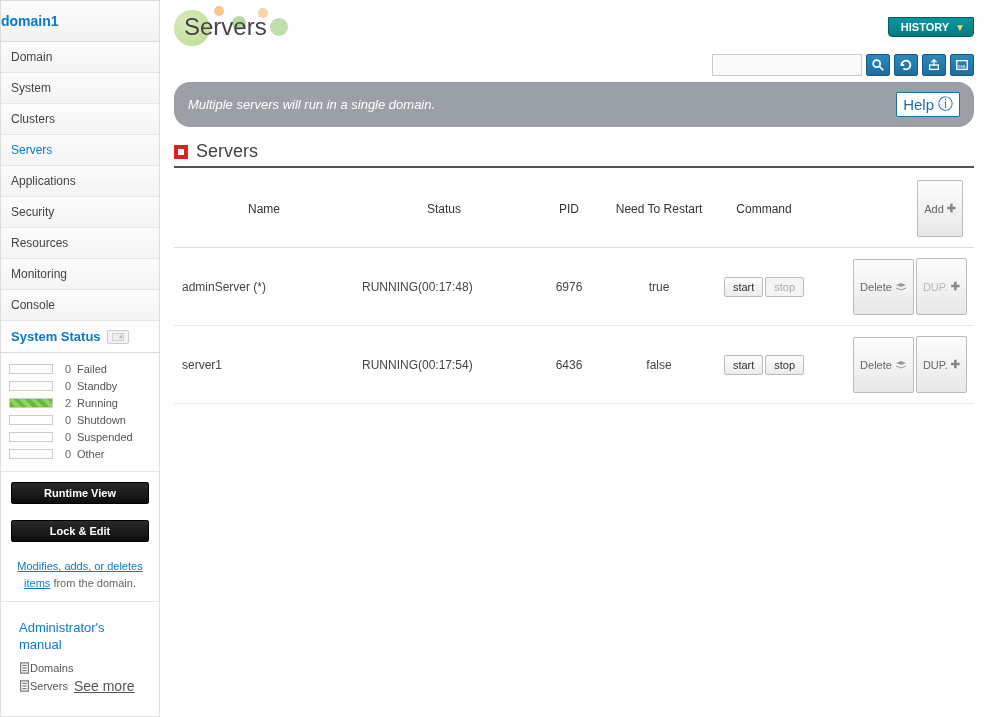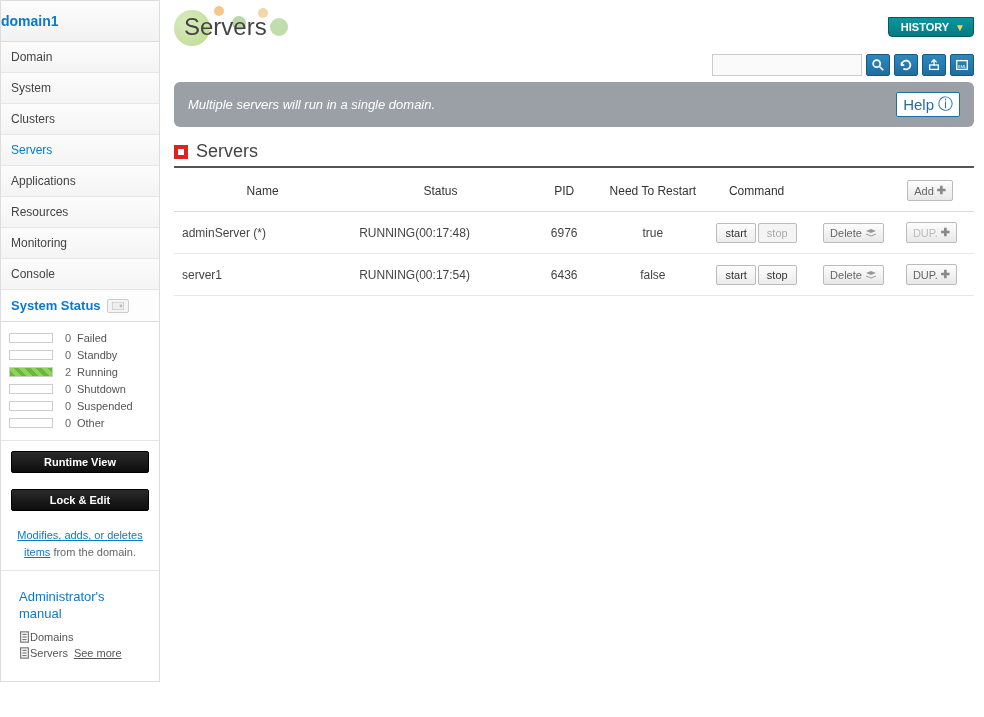--- a/index.html
+++ b/index.html
@@ -19,71 +19,72 @@
 .status-count { width: 12px; text-align: right; color:#666; }
 .status-label { color:#555; }
 .button-section { padding: 10px; border-top:1px solid #e6e6e6; }
 .black-btn { width: 100%; padding: 4px 0; background: linear-gradient(#2a2a2a,#0d0d0d); color: #fff; border: 1px solid #000; font-size: 11px; font-weight: bold; margin-bottom: 16px; cursor: pointer; text-align:center; border-radius:2px; }
 .edit-text { font-size: 11px; text-align: center; color: #666; line-height:1.5; }
 .edit-text a { color: #0a7ac8; text-decoration: underline; }
 .admin-manual { padding: 18px; border-top: 1px solid #e6e6e6; }
 .admin-manual-title { color: #0a7ac8; font-size: 13px; margin-bottom: 8px; line-height:1.3; }
 .manual-link { font-size: 11px; color: #555; margin-bottom: 4px; display: flex; align-items: center; gap: 0; }
 .doc-icon { width:11px; height:12px; fill:none; stroke:#777; stroke-width:1.4; }
-.see-more { color: #555; text-decoration: underline; font-size: 11px; margin-left:6px; }
+.see-more { color: #555; text-decoration: underline; font-size: 14px; margin-left:6px; }
 .main { flex: 1; padding: 0 10px 10px 14px; position: relative; }
 .header-row { display: flex; align-items: center; justify-content: space-between; height: 54px; }
 .page-title-wrap { display:flex; align-items:center; gap:8px; position:relative; }
 .bubbles { width:130px; height:46px; position:relative; }
 .bubble { position:absolute; border-radius:50%; }
 .b1 { width:36px;height:36px;left:0;top:6px;background:radial-gradient(circle at 35% 35%, #d9eac0, #bddc8e);}
 .b2 { width:10px;height:10px;left:40px;top:2px;background:#f3c98b;}
 .b3 { width:14px;height:14px;left:58px;top:12px;background:#bad7a8;}
 .b4 { width:10px;height:10px;left:84px;top:4px;background:#f2d6a8;}
 .b5 { width:18px;height:18px;left:96px;top:14px;background:#c0ddac;}
 .page-title { font-size: 24px; color: #444; font-weight: normal; position:absolute; left:10px; z-index:1; }
 .history-btn { background: linear-gradient(#0a97a0,#047a82); color: #fff; border: 1px solid #05595f; padding: 3px 8px 3px 12px; font-size: 11px; font-weight: bold; cursor: pointer; display:flex; align-items:center; gap:6px; border-radius:0 0 4px 4px; }
 .history-btn .chev { color:#f5d560; font-size:10px; }
 .toolbar-row { display: flex; justify-content: flex-end; align-items: center; gap: 4px; margin-bottom: 6px; }
 .search-input { width: 150px; height: 22px; border: 1px solid #ccc; padding: 0 4px; background:#fafafa; }
 .icon-btn { width: 24px; height: 22px; background: linear-gradient(#2d88bd,#1e6ea0); border: 1px solid #165a84; border-radius:2px; cursor: pointer; display: flex; align-items: center; justify-content: center; }
 .icon-btn svg { width:14px; height:14px; fill:#fff; stroke:#fff; }
-.info-banner { background: #9aa0a6; color: #fff; padding: 10px 14px; border-radius: 6px; display: flex; align-items: center; justify-content: space-between; margin-bottom: 10px; font-style: italic; font-size:13px;gap:8px; }
+.info-banner { background: #9aa0a6; color: #fff; padding: 10px 14px; border-radius: 16px; display: flex; align-items: center; justify-content: space-between; margin-bottom: 10px; font-style: italic; font-size:13px;gap:8px; }
 .help-btn { background: #fff; color: #1e6ea0; border: 1px solid #1e6ea0; padding: 2px 6px; font-size: 15px; cursor: pointer; display:flex; align-items:center; gap:4px; border-radius:2px; font-style:normal; }
 .section-header { display: flex; align-items: center; gap: 8px; padding: 4px 0; border-bottom: 2px solid #555; margin-bottom: 2px; }
 .sq-icon { width:14px; height:14px; background:#d22; display:inline-flex; align-items:center; justify-content:center; }
 .sq-icon-inner { width:6px;height:6px;background:#fff;}
 .section-title { font-size: 18px; color: #444; }
 table { width: 100%; border-collapse: collapse; }
 th { text-align: center; font-weight: normal; font-size: 12px; color: #333; padding: 10px 6px; border-bottom: 1px solid #ddd; }
 th:first-child{ text-align:center; }
 td { padding: 10px 6px; border-bottom: 1px solid #e8e8e8; text-align: center; font-size: 12px; color: #444; }
 td.left { text-align: left; padding-left: 8px; }
 .small-btn { background: linear-gradient(#fdfdfd,#ececec); border: 1px solid #bbb; padding: 3px 8px; font-size: 11px; cursor: pointer; margin: 0 1px; border-radius:2px; color:#333; }
 .small-btn:disabled { color: #aaa; background:#f4f4f4; cursor:default; }
-.action-btn { background: linear-gradient(#fdfdfd,#e8e8e8); border: 1px solid #bbb; padding: 3px 6px; font-size: 11px; cursor: pointer; margin: 0 11px; display:inline-flex; align-items:center; gap:3px; color:#666; border-radius:2px; }
+.action-btn { background: linear-gradient(#fdfdfd,#e8e8e8); border: 1px solid #bbb; padding: 21px 6px; font-size: 11px; cursor: pointer; margin: 0 1px; display:inline-flex; align-items:center; gap:3px; color:#666; border-radius:2px; }
 .action-btn:disabled { color: #bbb; }
 .plus-icon { font-size:11px; color:#888; font-weight:bold; }
 .th-actions { text-align:right; padding-right:10px; }
 .td-actions { text-align:right; padding-right:6px; white-space:nowrap; }
 .stack-icon { width:12px;height:10px; display:inline-block; }
 .stack-icon svg { width:12px;height:10px; }
 </style>
 </head>
 <body>
 
 <div class="container">
   <div class="sidebar">
     <div class="sidebar-header">domain1</div>
     <div id="nav-list">
         <div class="nav-item">Domain</div>
         <div class="nav-item">System</div>
         <div class="nav-item">Clusters</div>
         <div class="nav-item active">Servers</div>
         <div class="nav-item">Applications</div>
+        <div class="nav-item">Security</div>
         <div class="nav-item">Resources</div>
         <div class="nav-item">Monitoring</div>
         <div class="nav-item">Console</div>
       </div>
     <div class="system-status-header">
       <span>System Status</span>
       <span class="ss-icon">
           <svg viewBox="0 0 12 8">
             <rect x="0" y="0" width="12" height="8" fill="#eee" stroke="#bbb"></rect>
             <circle cx="9" cy="4" r="1.4" fill="#bbb"></circle>

